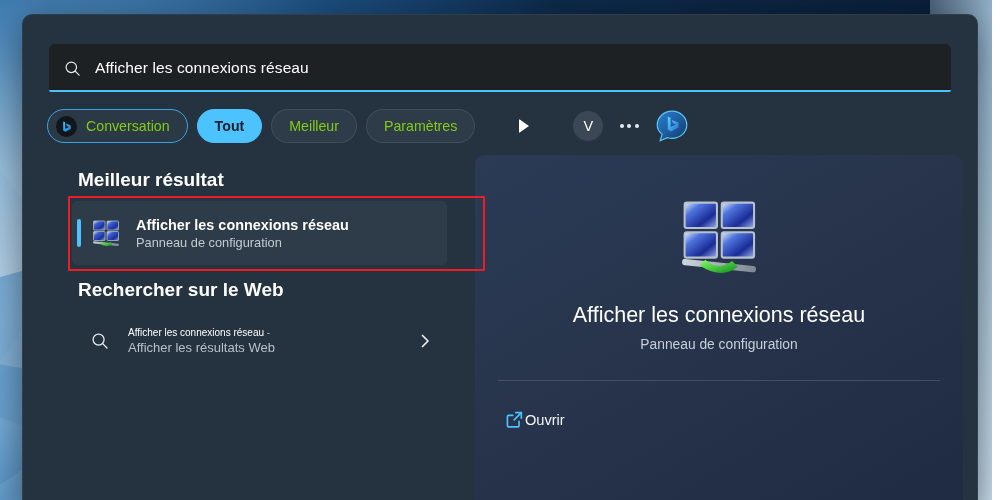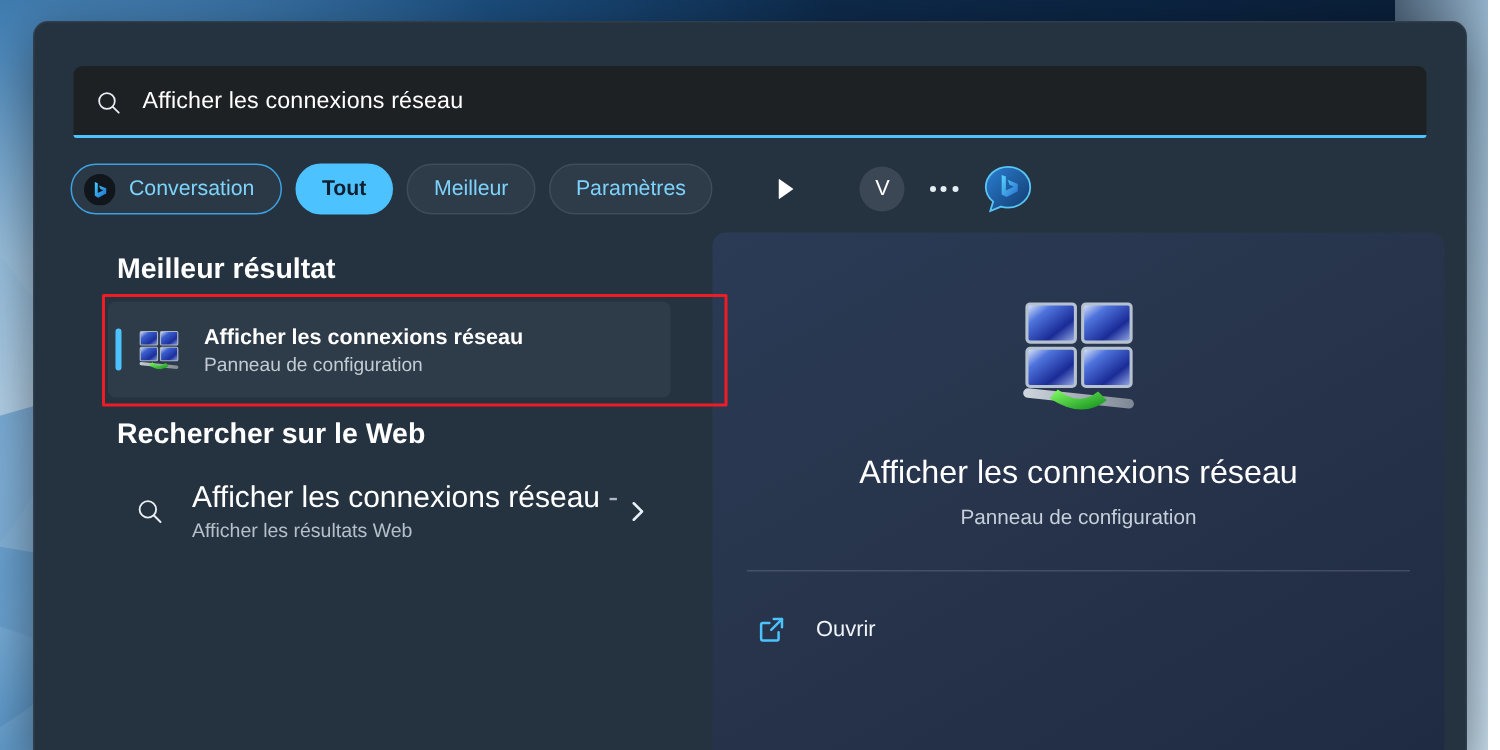--- a/index.html
+++ b/index.html
@@ -102,21 +102,21 @@
     padding: 17px 24px 0 24px;
     gap: 9px;
   }
   .chip {
     height: 34px;
     border-radius: 17px;
     display: flex;
     align-items: center;
     padding: 0 17px;
     font-size: 14.2px;
-    color: #7dd3fc;
+    color: #84cc16;
     background: rgba(255,255,255,.045);
     border: 1px solid rgba(255,255,255,.085);
     white-space: nowrap;
     cursor: pointer;
   }
   .chip.conversation {
     border: 1.6px solid #3da2e0;
     background: rgba(255,255,255,.03);
     padding-left: 8px;
     gap: 9px;
@@ -212,21 +212,21 @@
     align-items: center;
     height: 60px;
     margin-left: 23px;
     margin-right: 24px;
     border-radius: 5px;
     padding: 0 14px 0 18px;
     cursor: pointer;
   }
   .web-glass { width: 20px; height: 20px; flex: none; margin-right: 18px; }
   .web-text { display: flex; flex-direction: column; gap: 2px; flex: 1; min-width: 0; }
-  .web-title { color: #ffffff; font-size: 20px; white-space: nowrap; }
+  .web-title { color: #ffffff; font-size: 10px; white-space: nowrap; }
   .web-title .dash { color: #aeb9c4; }
   .web-sub { color: #b6c0ca; font-size: 13px; white-space: nowrap; }
   .chev { width: 16px; height: 16px; flex: none; }
 
   
   .col-right {
     flex: 1;
     margin: 0 14px 0 4px;
     background: linear-gradient(150deg, #2b3b55 0%, #27344c 45%, #1f2b42 100%);
     border-radius: 9px 9px 0 0;
@@ -253,21 +253,20 @@
   .divider {
     width: 442px;
     height: 1px;
     background: rgba(255,255,255,.14);
     margin-top: 28px;
   }
   .open-row {
     width: 442px;
     display: flex;
     align-items: center;
-    gap: 19px;
     margin-top: 20px;
     padding: 8px 6px;
     border-radius: 5px;
     cursor: pointer;
   }
   .ext-icon { width: 21px; height: 21px; flex: none; }
   .open-label { color: #f0f4f8; font-size: 14.6px; }
 </style>
 </head>
 <body>

